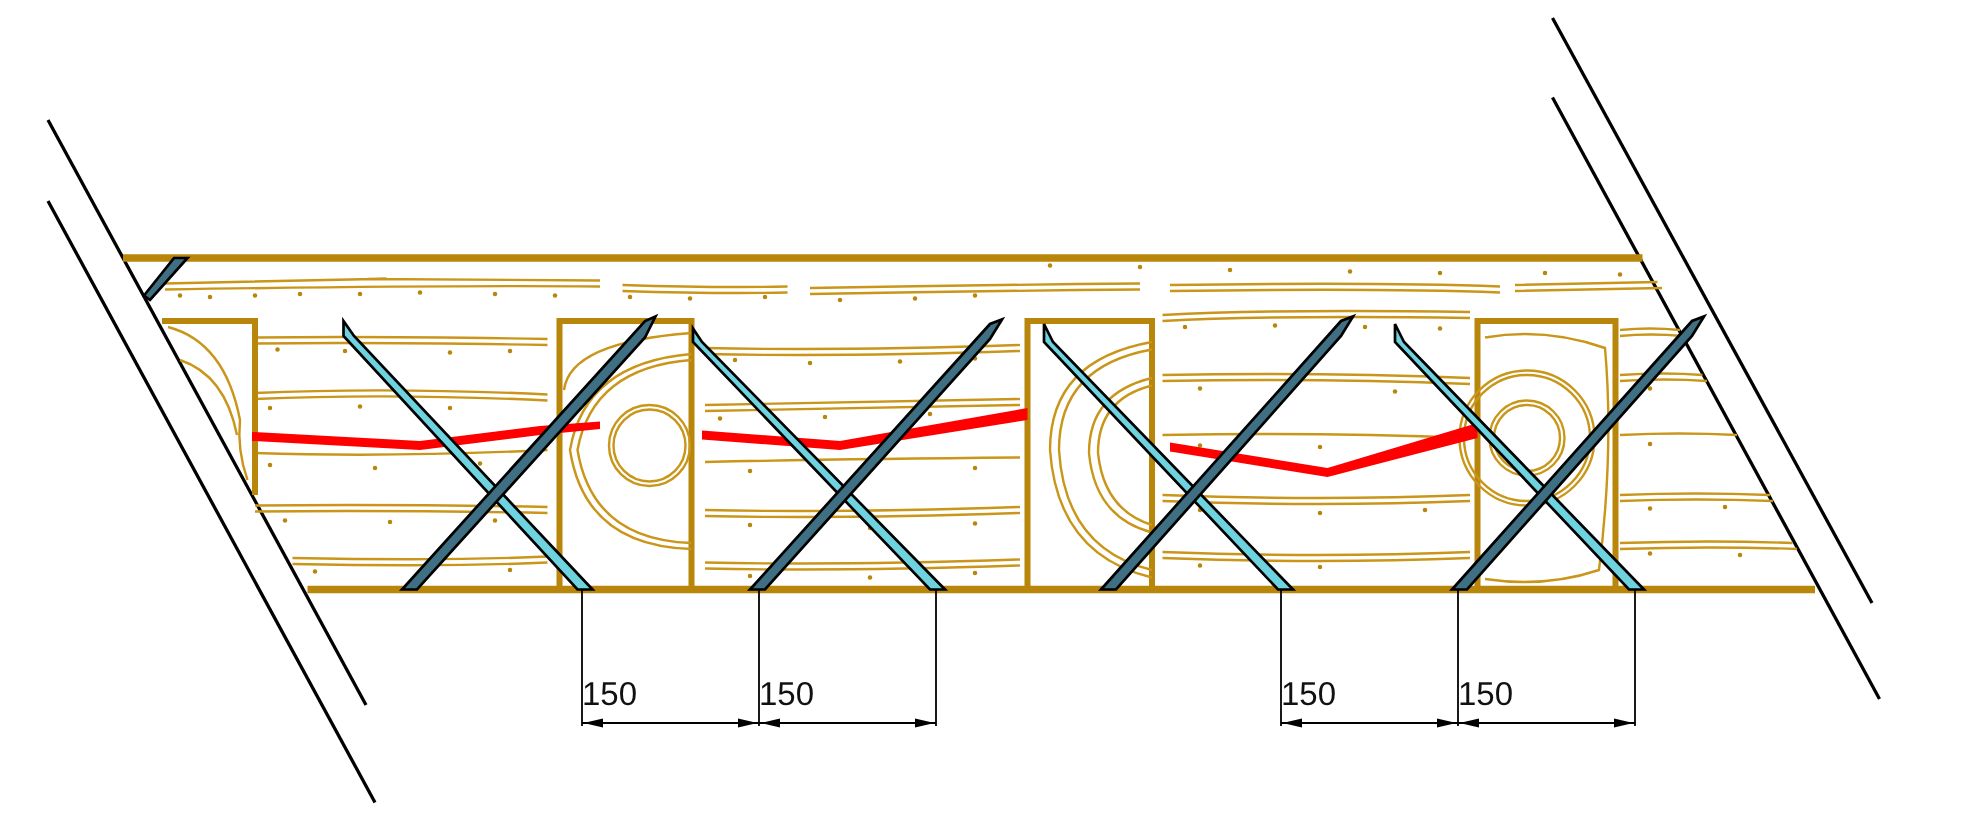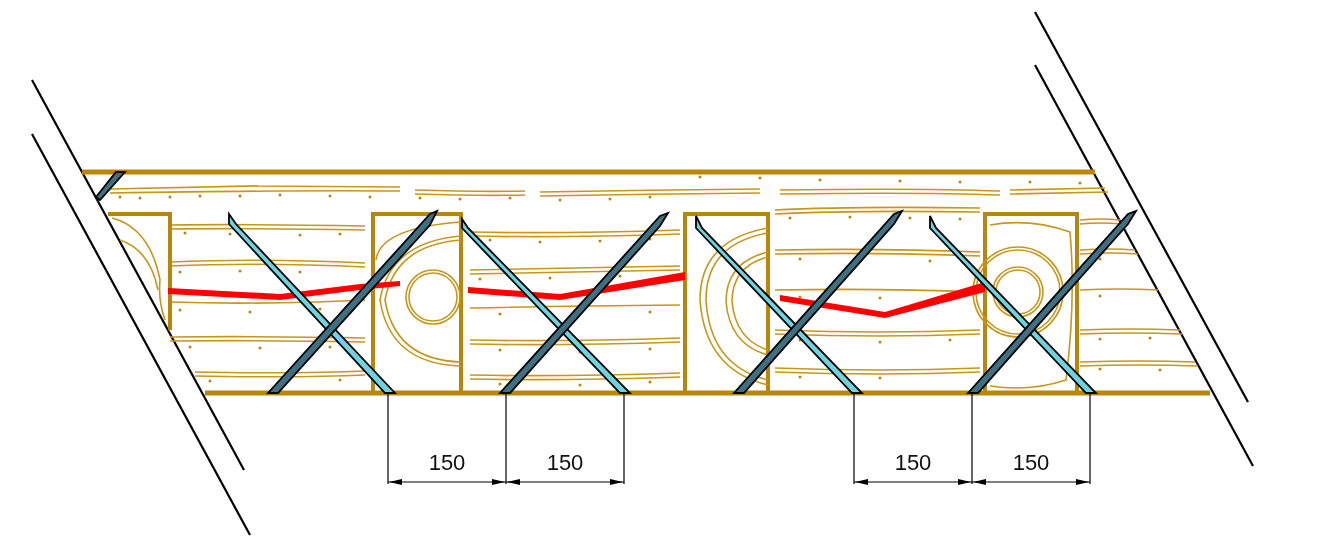--- a/index.html
+++ b/index.html
@@ -1,20 +1,20 @@
 <!DOCTYPE html>
 <html><head>
   <meta charset="utf-8">
   <style>
     html, body { margin: 0; padding: 0; background: #ffffff; }
     body { width: 1325px; height: 544px; overflow: hidden; position: relative;
            font-family: "Liberation Sans", sans-serif; }
     #canvas { position: absolute; left: 0; top: 0; width: 1325px; height: 544px; }
     .dim-label { position: absolute; font-size: 22px; color: #111111;
-                 font-family: "Liberation Sans", sans-serif; width: 118px; text-align: center; }
+                 font-family: "Liberation Sans", sans-serif; width: 118px; text-align: left; }
   </style>
 </head>
 <body>
 
 <svg id="canvas" viewBox="0 0 1325 544" xmlns="http://www.w3.org/2000/svg">
 
   <g stroke="#000" stroke-width="2.2" fill="none">
     <line x1="32" y1="80" x2="244" y2="470"></line>
     <line x1="32" y1="134" x2="250" y2="535"></line>
   </g>

